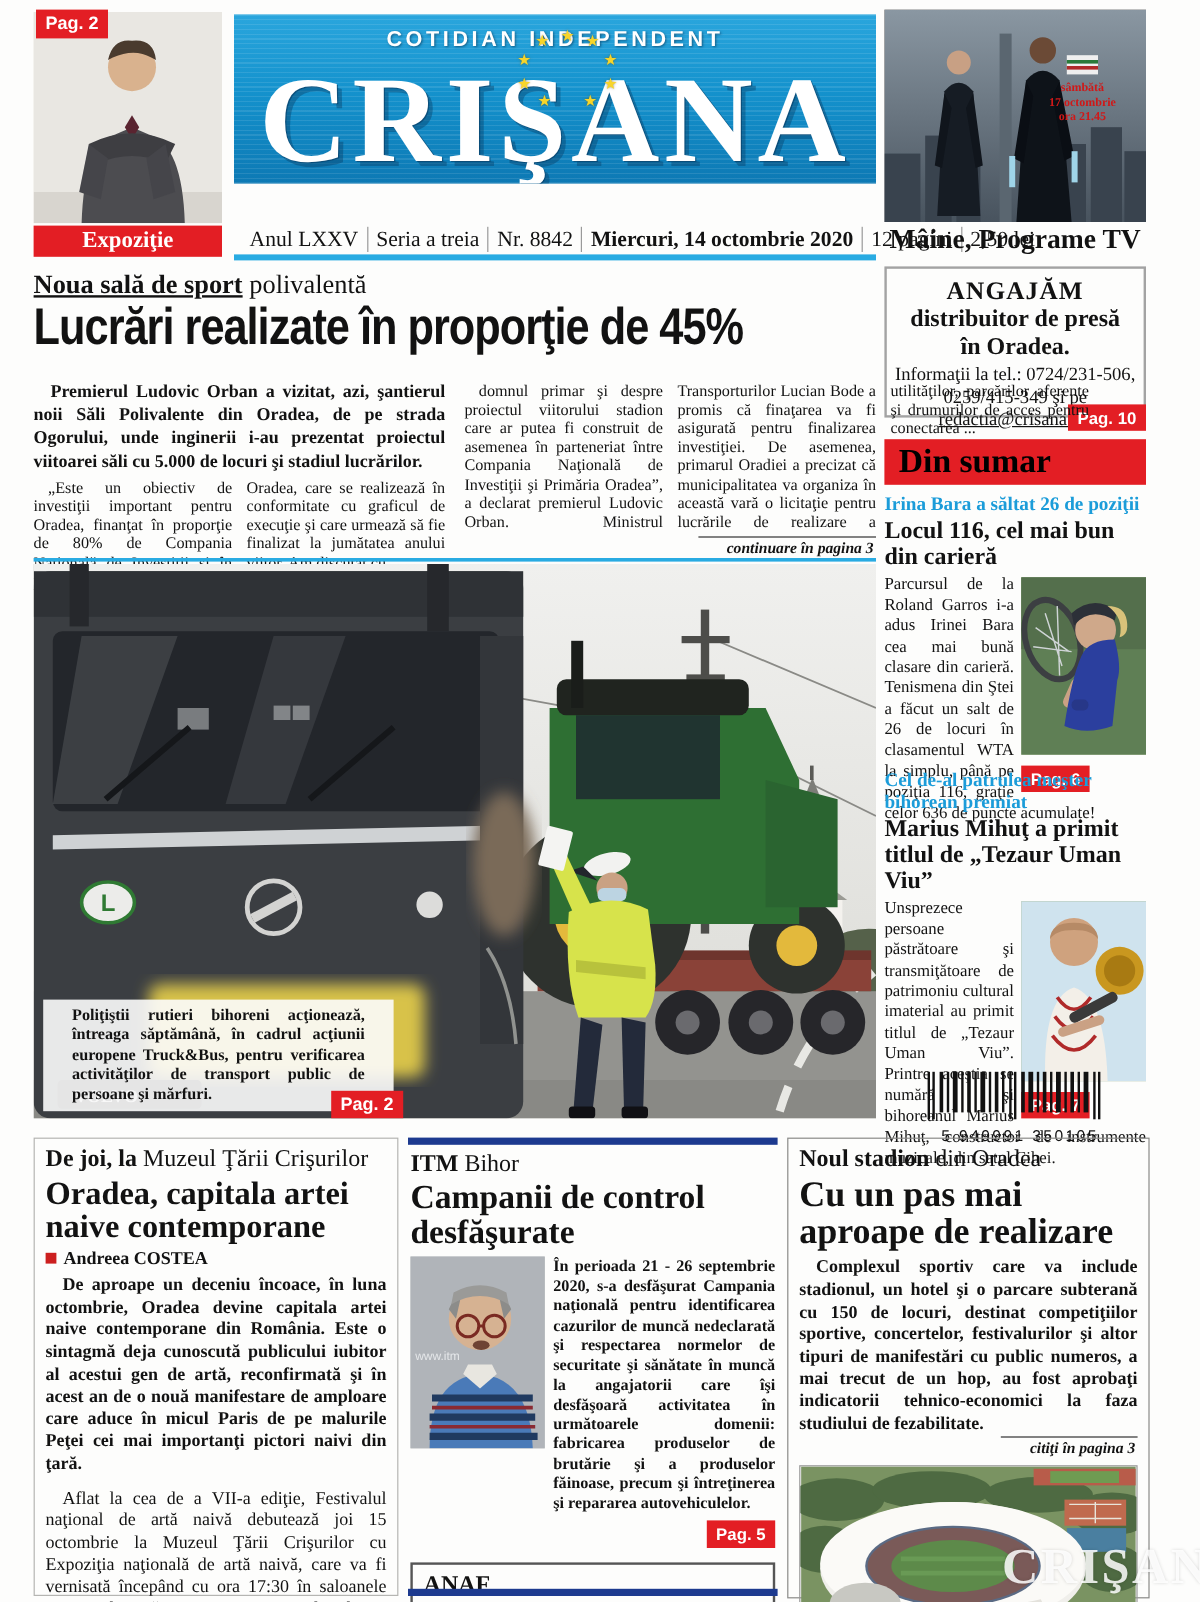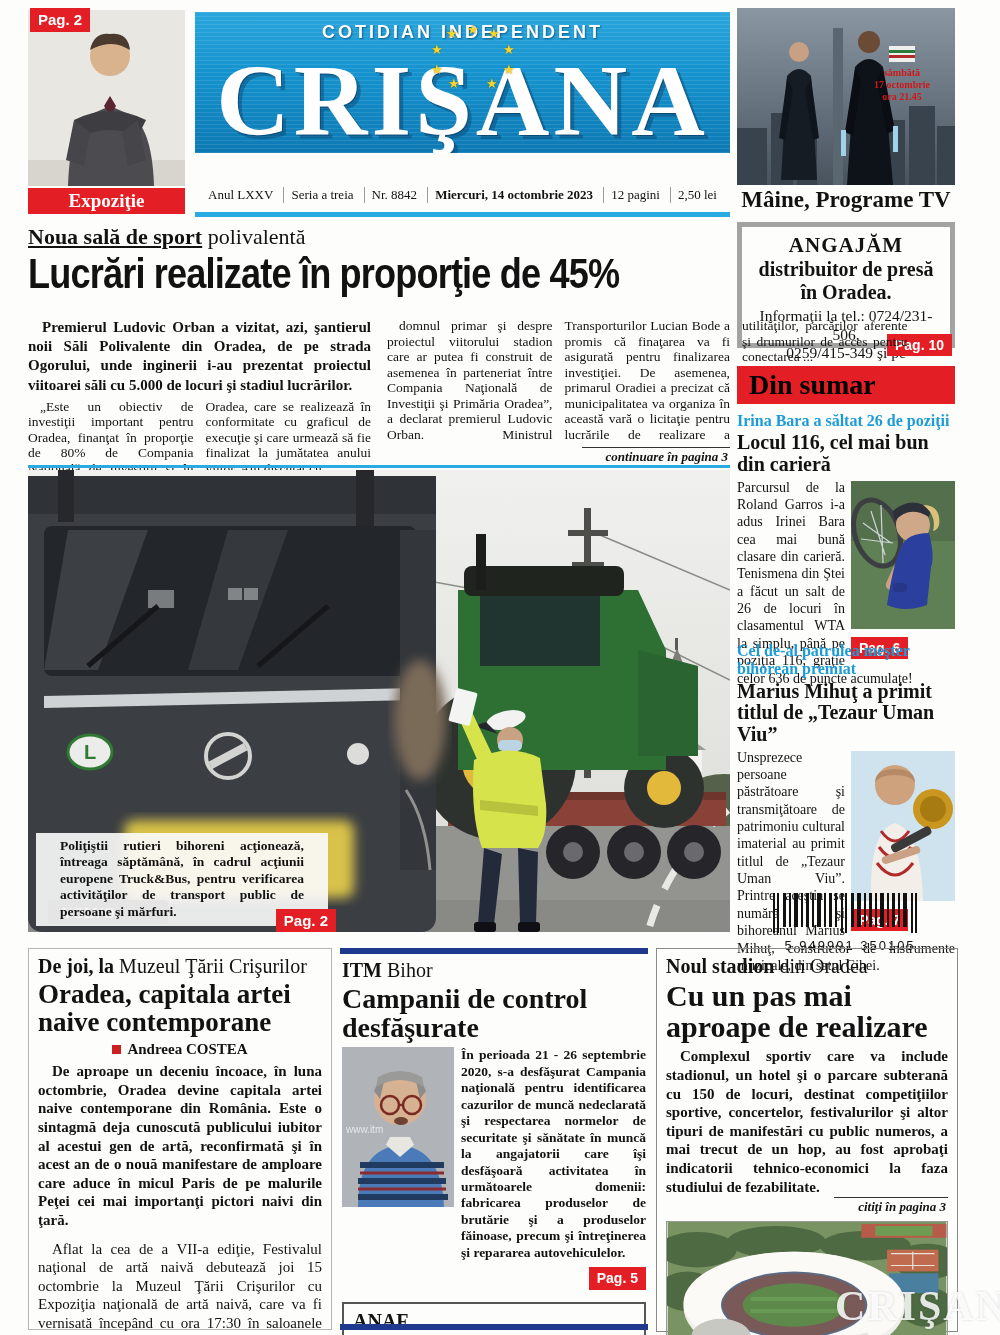--- a/index.html
+++ b/index.html
@@ -23,32 +23,32 @@
               background:linear-gradient(180deg,#2aa6dd 0%, #1492cd 45%, #0d79b4 100%); overflow:hidden; }
   .masthead .stripes { position:absolute; inset:0;
        background:repeating-linear-gradient(180deg, rgba(255,255,255,.10) 0 1px, rgba(0,0,0,0) 1px 4px); }
   .masthead .tagline { position:relative; text-align:center; margin-top:10px; color:#fff;
        font:bold 18px "Liberation Sans", sans-serif; letter-spacing:3px; text-shadow:1px 1px 2px rgba(0,30,60,.5); }
   .masthead .title { position:relative; text-align:center; color:#fff; font-weight:bold; font-size:102px;
        letter-spacing:4px; line-height:1.1; margin-top:2px;
        text-shadow:4px 4px 0 rgba(8,60,100,.40), 1px 1px 0 rgba(8,60,100,.6); }
   .eu-star { position:absolute; color:#f7d52a; text-shadow:0 0 2px rgba(120,90,0,.7); font-size:13px; z-index:2; }
 
-  .info-bar { left:195px; top:187px; width:535px; height:24px; display:flex; align-items:flex-start;
-              justify-content:space-between; font-size:13px; padding:0 6px; }
+  .info-bar { left:195px; top:187px; width:535px; height:24px; display:flex; align-items:center;
+              justify-content:space-between; font-size:18px; padding:0 6px; }
   .info-bar span { padding:0 7px; border-left:1px solid #9a9a9a; white-space:nowrap; }
   .info-bar span:first-child { border-left:none; }
   .info-date { font-weight:bold; }
   .cyan-rule-1 { left:195px; top:212px; width:535px; height:5px; background:#29abe2; }
   .cyan-rule-2 { left:28px; top:465px; width:702px; height:3px; background:#29abe2; }
 
   
   .poster { left:737px; top:8px; width:218px; height:177px; background:#737373; overflow:hidden; }
   .tv-headline { left:737px; top:187px; width:218px; font-weight:bold; font-size:23px; text-align:center; white-space:nowrap; }
-  .hiring-box { left:737px; top:222px; width:218px; height:126px; border:5px solid #a3a3a3;
+  .hiring-box { left:737px; top:222px; width:218px; height:126px; border:2px solid #a3a3a3;
                 text-align:center; padding:6px 4px; }
   .hiring-box .l1 { font-weight:bold; font-size:21px; letter-spacing:1px; }
   .hiring-box .l2 { font-weight:bold; font-size:20px; }
   .hiring-box .l3 { font-weight:bold; font-size:20px; }
   .hiring-box .info { font-size:15.5px; line-height:1.2; margin-top:3px; }
   .hiring-box .email { text-decoration:underline; }
   .badge-p10 { position:absolute; right:-2px; bottom:-13px; }
   .din-sumar { left:737px; top:366px; width:218px; height:38px; background:#e31e24; color:#000000;
                font-weight:bold; font-size:28px; line-height:37px; padding-left:12px; }
   .rail-article { left:737px; width:218px; }
@@ -81,21 +81,21 @@
   .photo-caption .badge { position:absolute; right:-8px; bottom:-6px; font-size:15px; }
 
   
   .col-a { left:28px; top:948px; width:304px; height:382px; border:1px solid #b5b5b2; padding:6px 9px; }
   .col-b { left:340px; top:948px; width:308px; height:382px; }
   .col-c { left:656px; top:948px; width:302px; height:384px; border:1px solid #8a8a88; padding:6px 9px 8px; }
 
   .kicker-bottom { font-size:20px; line-height:1.1; }
   .kicker-bottom b { font-weight:bold; }
   .hl-bottom { font-weight:bold; font-size:28px; line-height:1.04; margin:3px 0 5px; }
-  .byline { font-size:15px; font-weight:bold; margin:2px 0 4px;text-align:center; }
+  .byline { font-size:15px; font-weight:bold; margin:2px 0 4px; }
   .byline .sq { display:inline-block; width:9px; height:9px; background:#cc1f1f; margin-right:6px; }
   .para-bold { font-weight:bold; font-size:15px; line-height:1.24; text-indent:14px; }
   .para-reg  { font-size:15px; line-height:1.24; text-indent:14px; margin-top:10px; }
 
   .navy-bar { width:100%; height:6px; background:#1d3a8f; }
   .col-b .inner { padding:5px 2px 0; position:relative; }
   .itm-row { display:flex; gap:7px; margin-top:4px; }
   .itm-photo { width:112px; height:160px; background:#b8bbbe; flex:none; position:relative; overflow:hidden; }
   .itm-text { font-weight:bold; font-size:13.5px; line-height:1.22; text-align:justify; }
   .badge-right { text-align:right; margin-top:6px; }
@@ -141,21 +141,21 @@
       <span class="eu-star" style="left:236px; top:50px;">★</span>
       <span class="eu-star" style="left:308px; top:50px;">★</span>
       <span class="eu-star" style="left:253px; top:64px;">★</span>
       <span class="eu-star" style="left:291px; top:64px;">★</span>
     </div>
   </div>
   <div class="abs info-bar">
     <span>Anul LXXV</span>
     <span>Seria a treia</span>
     <span>Nr. 8842</span>
-    <span class="info-date">Miercuri, 14 octombrie 2023</span>
+    <span class="info-date">Miercuri, 14 octombrie 2020</span>
     <span>12 pagini</span>
     <span>2,50 lei</span>
   </div>
   <div class="abs cyan-rule-1"></div>
 
   <div class="abs poster">
     <svg width="218" height="177" viewBox="0 0 218 177">
       <defs>
         <linearGradient id="sky2" x1="0" y1="0" x2="0" y2="1">
           <stop offset="0" stop-color="#8a97a2"></stop>

